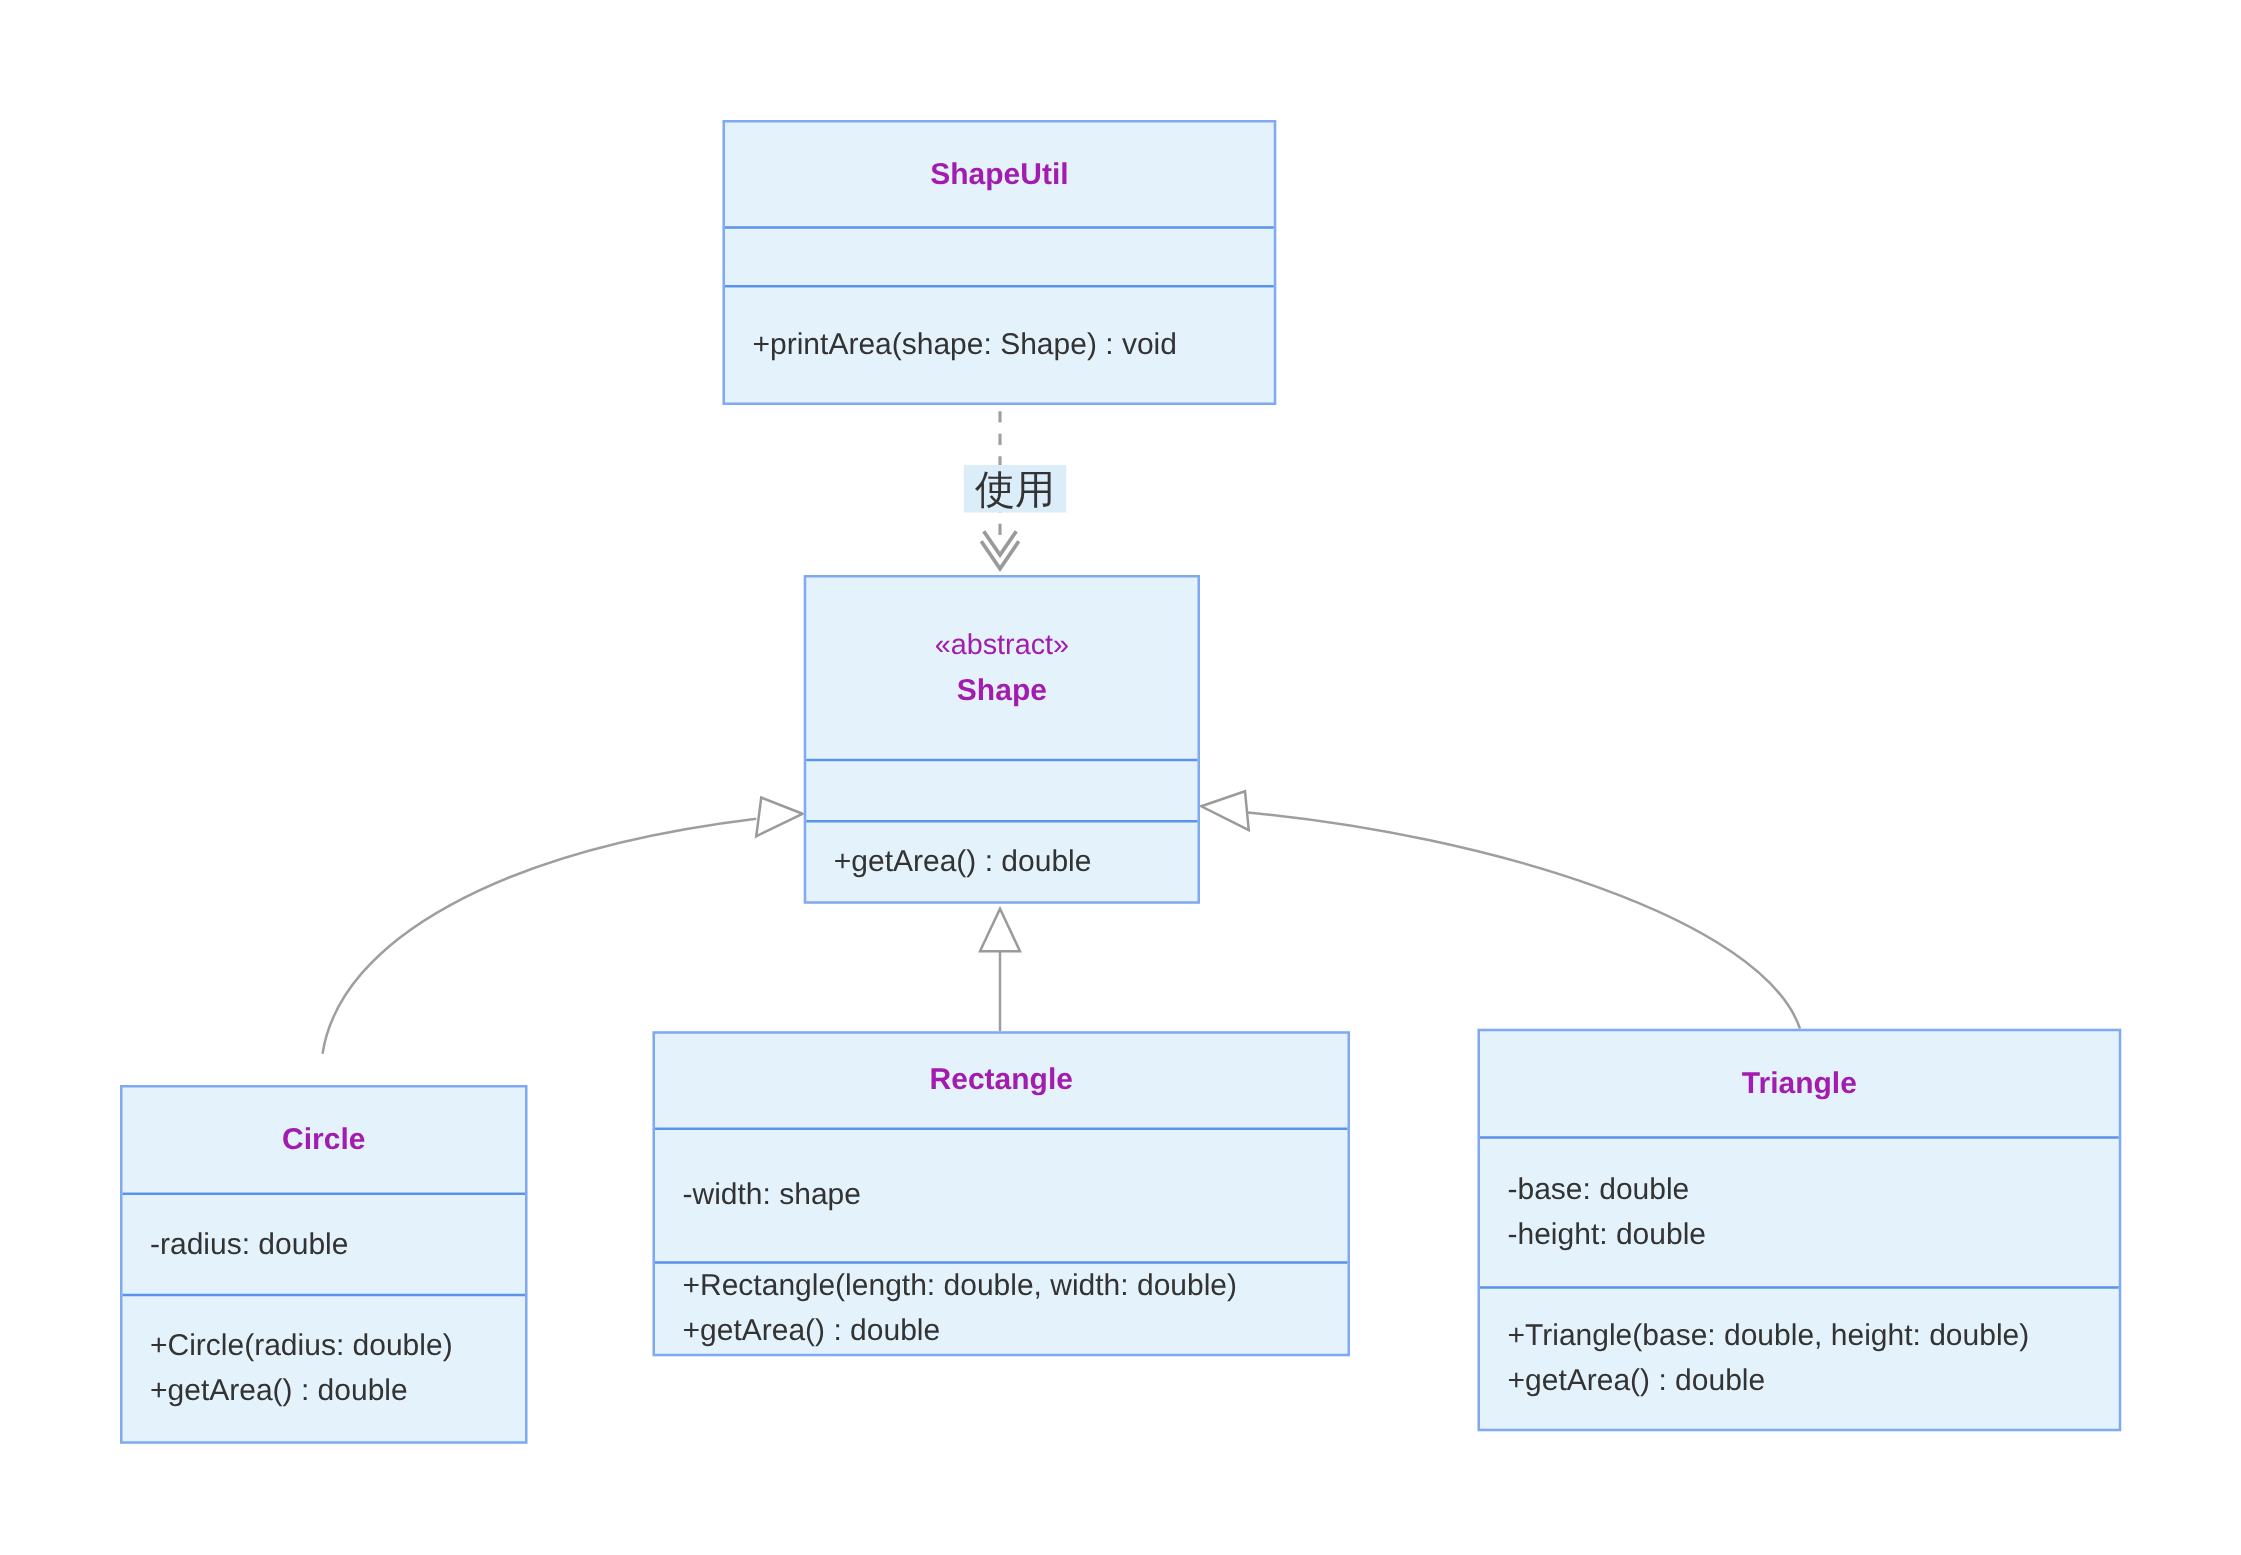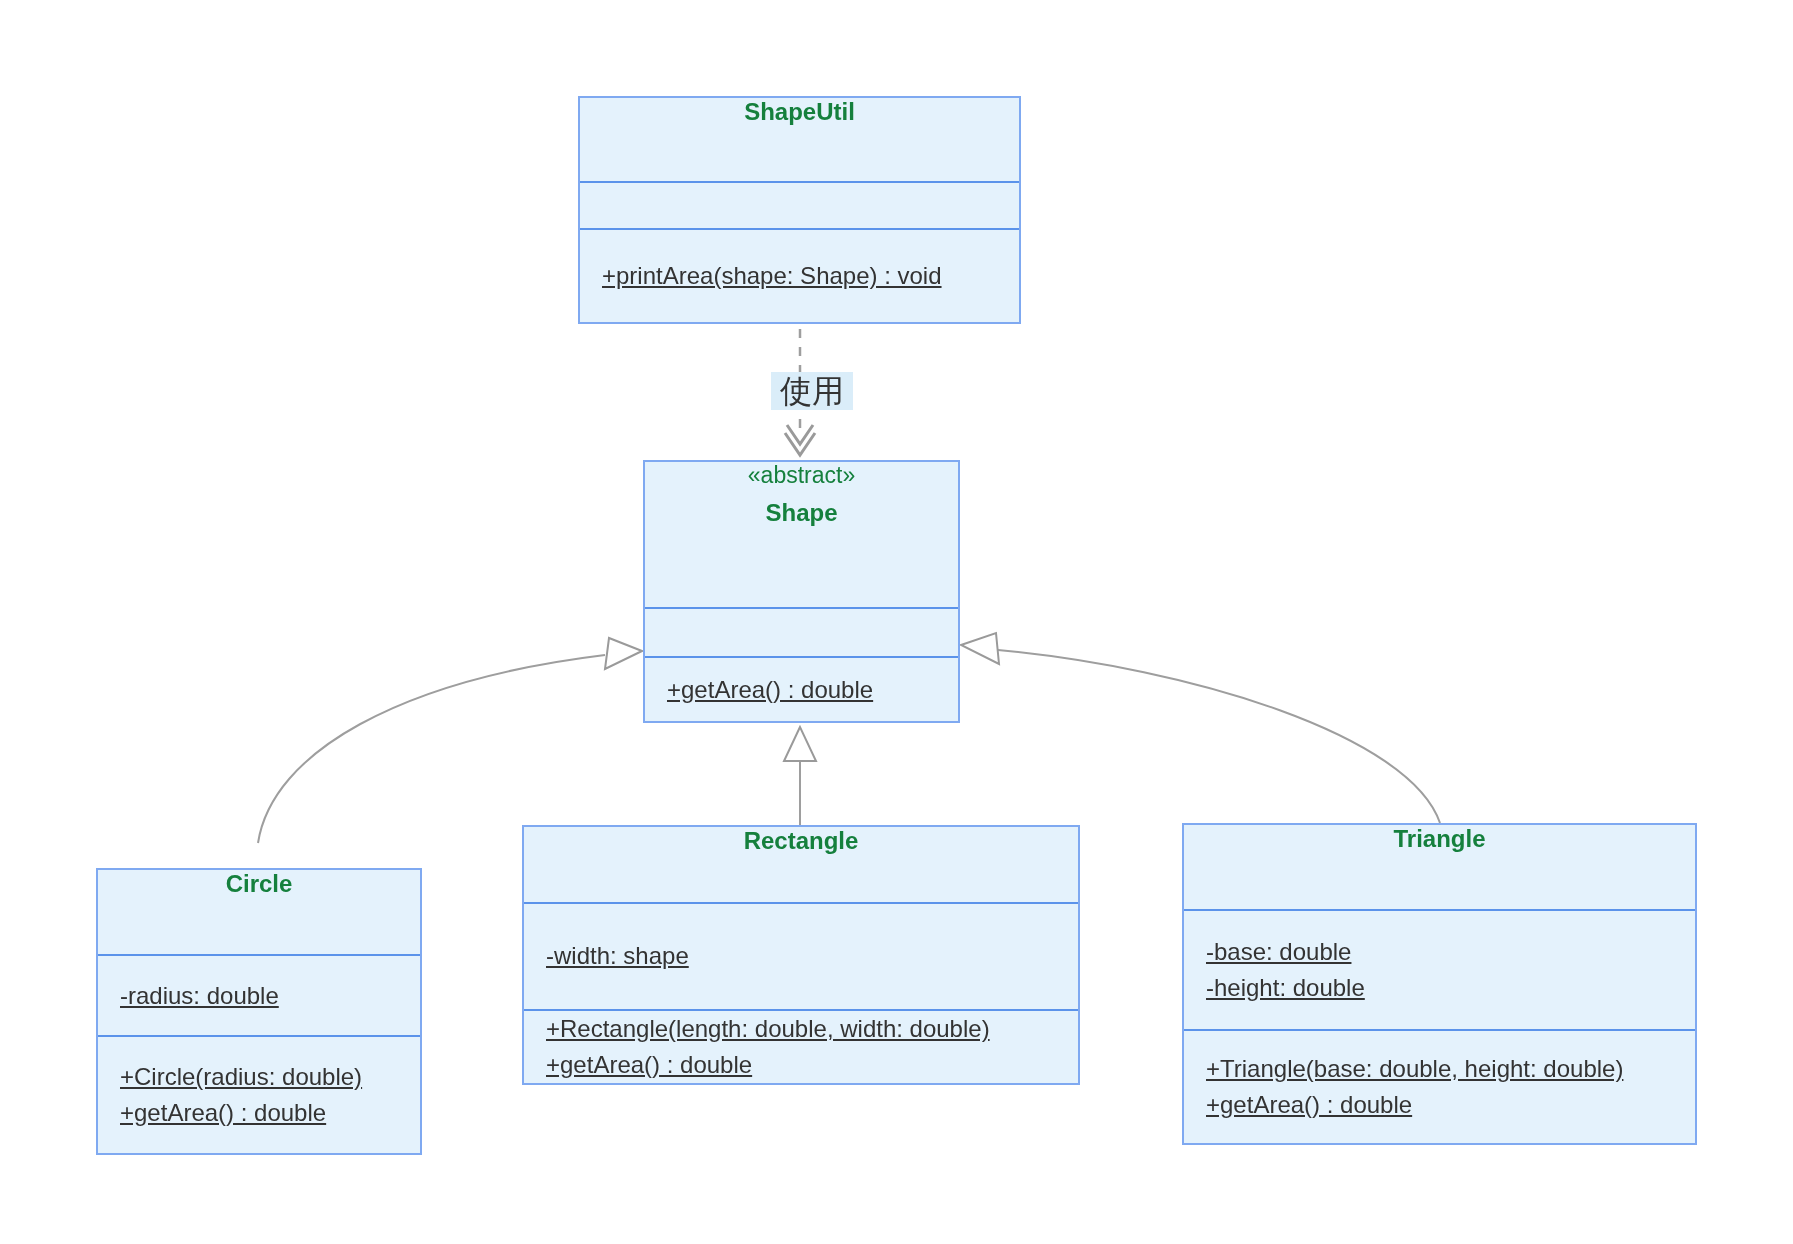--- a/index.html
+++ b/index.html
@@ -16,31 +16,31 @@
     position:absolute;
     z-index:2;
     box-sizing:border-box;
     background:#e4f2fc;
     border:2.5px solid #7fa9f1;
     display:flex;
     flex-direction:column;
   }
   .row{box-sizing:border-box;}
   .row.title{
-    display:flex;flex-direction:column;align-items:center;
-    font-weight:bold;font-size:24px;color:#15803d;
+    display:flex;flex-direction:column;align-items:center;justify-content:center;
+    font-weight:bold;font-size:24px;color:#a21caf;
   }
   .row.title .stereo{font-weight:normal;font-size:23px;margin-bottom:10px;}
   .row.attrs,.row.methods{
     border-top:2px solid #5b93ea;
     display:flex;flex-direction:column;justify-content:center;
     padding-left:22px;padding-right:8px;
   }
   .row.methods{flex:1;}
-  .member{font-size:24px;line-height:36px;white-space:nowrap;text-decoration:underline;}
+  .member{font-size:24px;line-height:36px;white-space:nowrap;}
   .edge-label{
     position:absolute;z-index:3;
     background:#daedf9;
     padding:3px 9px;
     font-size:32px;color:#333333;
     line-height:32px;
   }
 </style>
 </head>
 <body>

